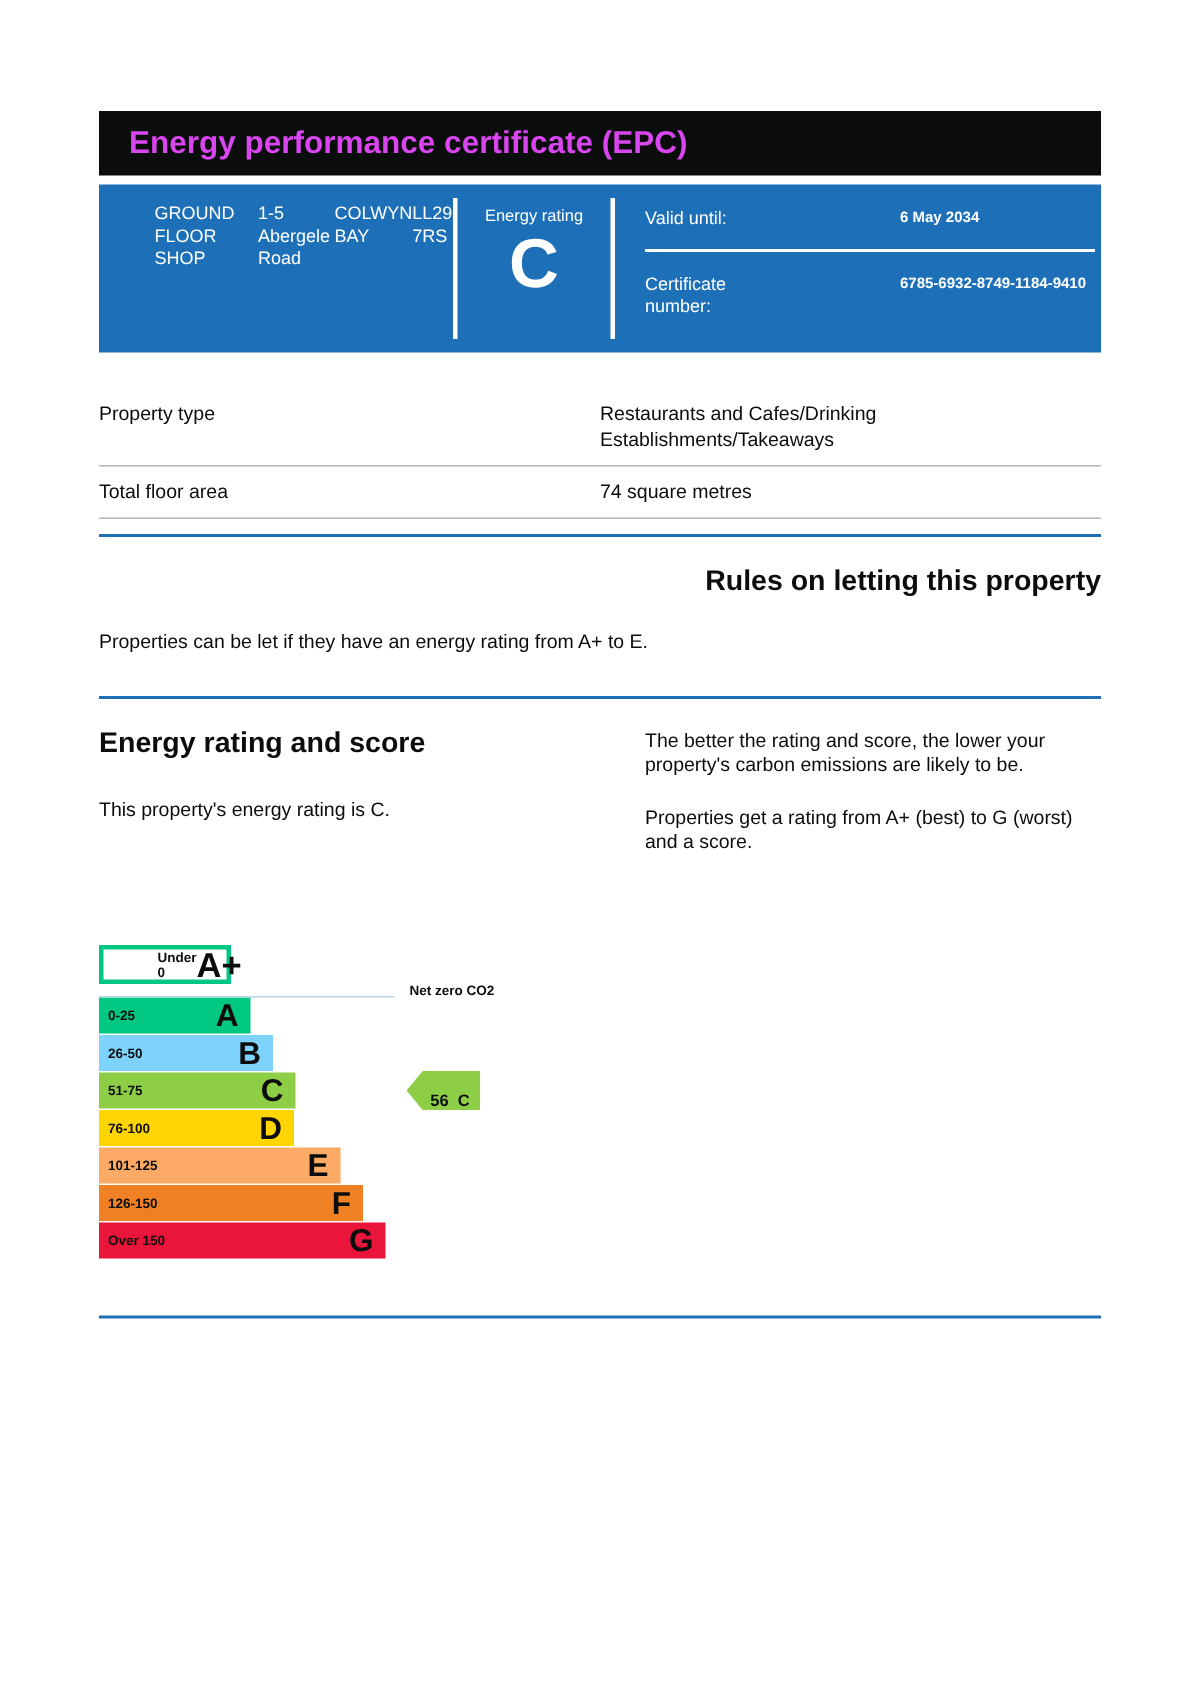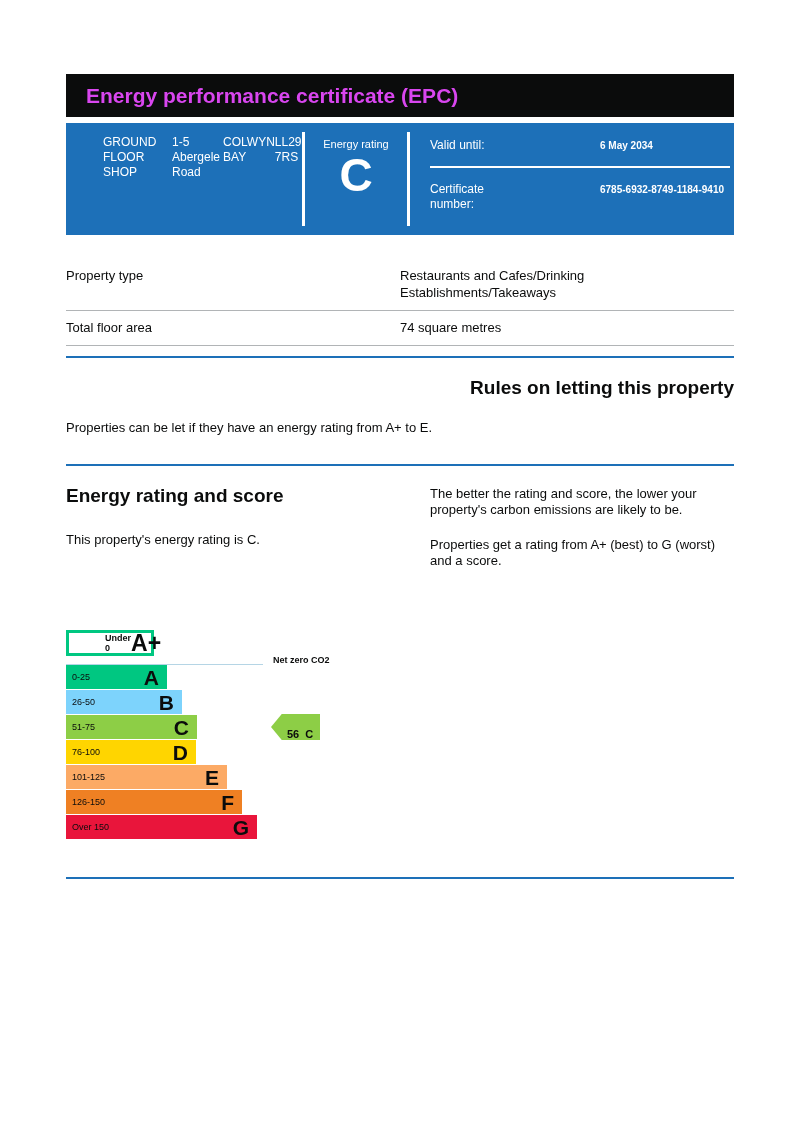--- a/index.html
+++ b/index.html
@@ -73,21 +73,21 @@
   .aplus-band .range { font-size:9px; font-weight:bold; }
   .aplus-band .letter { font-size:23px; font-weight:bold; line-height:20px; }
   .netzero-row { height:9px; display:flex; align-items:flex-end; }
   .nz-line { width:197px; height:1px; background:#b5d5e5; }
   .nz-label { font-size:9px; font-weight:bold; margin-left:10px; white-space:nowrap; }
   .band-row { height:25px; }
   .band {
     height:24px; display:flex; align-items:center; justify-content:space-between;
     padding:0 8px 0 6px;
   }
-  .band .range { font-size:9px; font-weight:normal; }
+  .band .range { font-size:9px; font-weight:bold; }
   .band .letter { font-size:21px; font-weight:bold; line-height:1; }
   .score-arrow {
     position:absolute; left:205px; width:49px; height:26px;
     clip-path:polygon(0% 50%, 22% 0%, 100% 0%, 100% 100%, 22% 100%);
     display:flex; align-items:center; justify-content:center;
     padding-left:9px; font-size:11px; font-weight:bold;
   }
   .score-arrow .sep { width:6px; }
 </style>
 </head>

